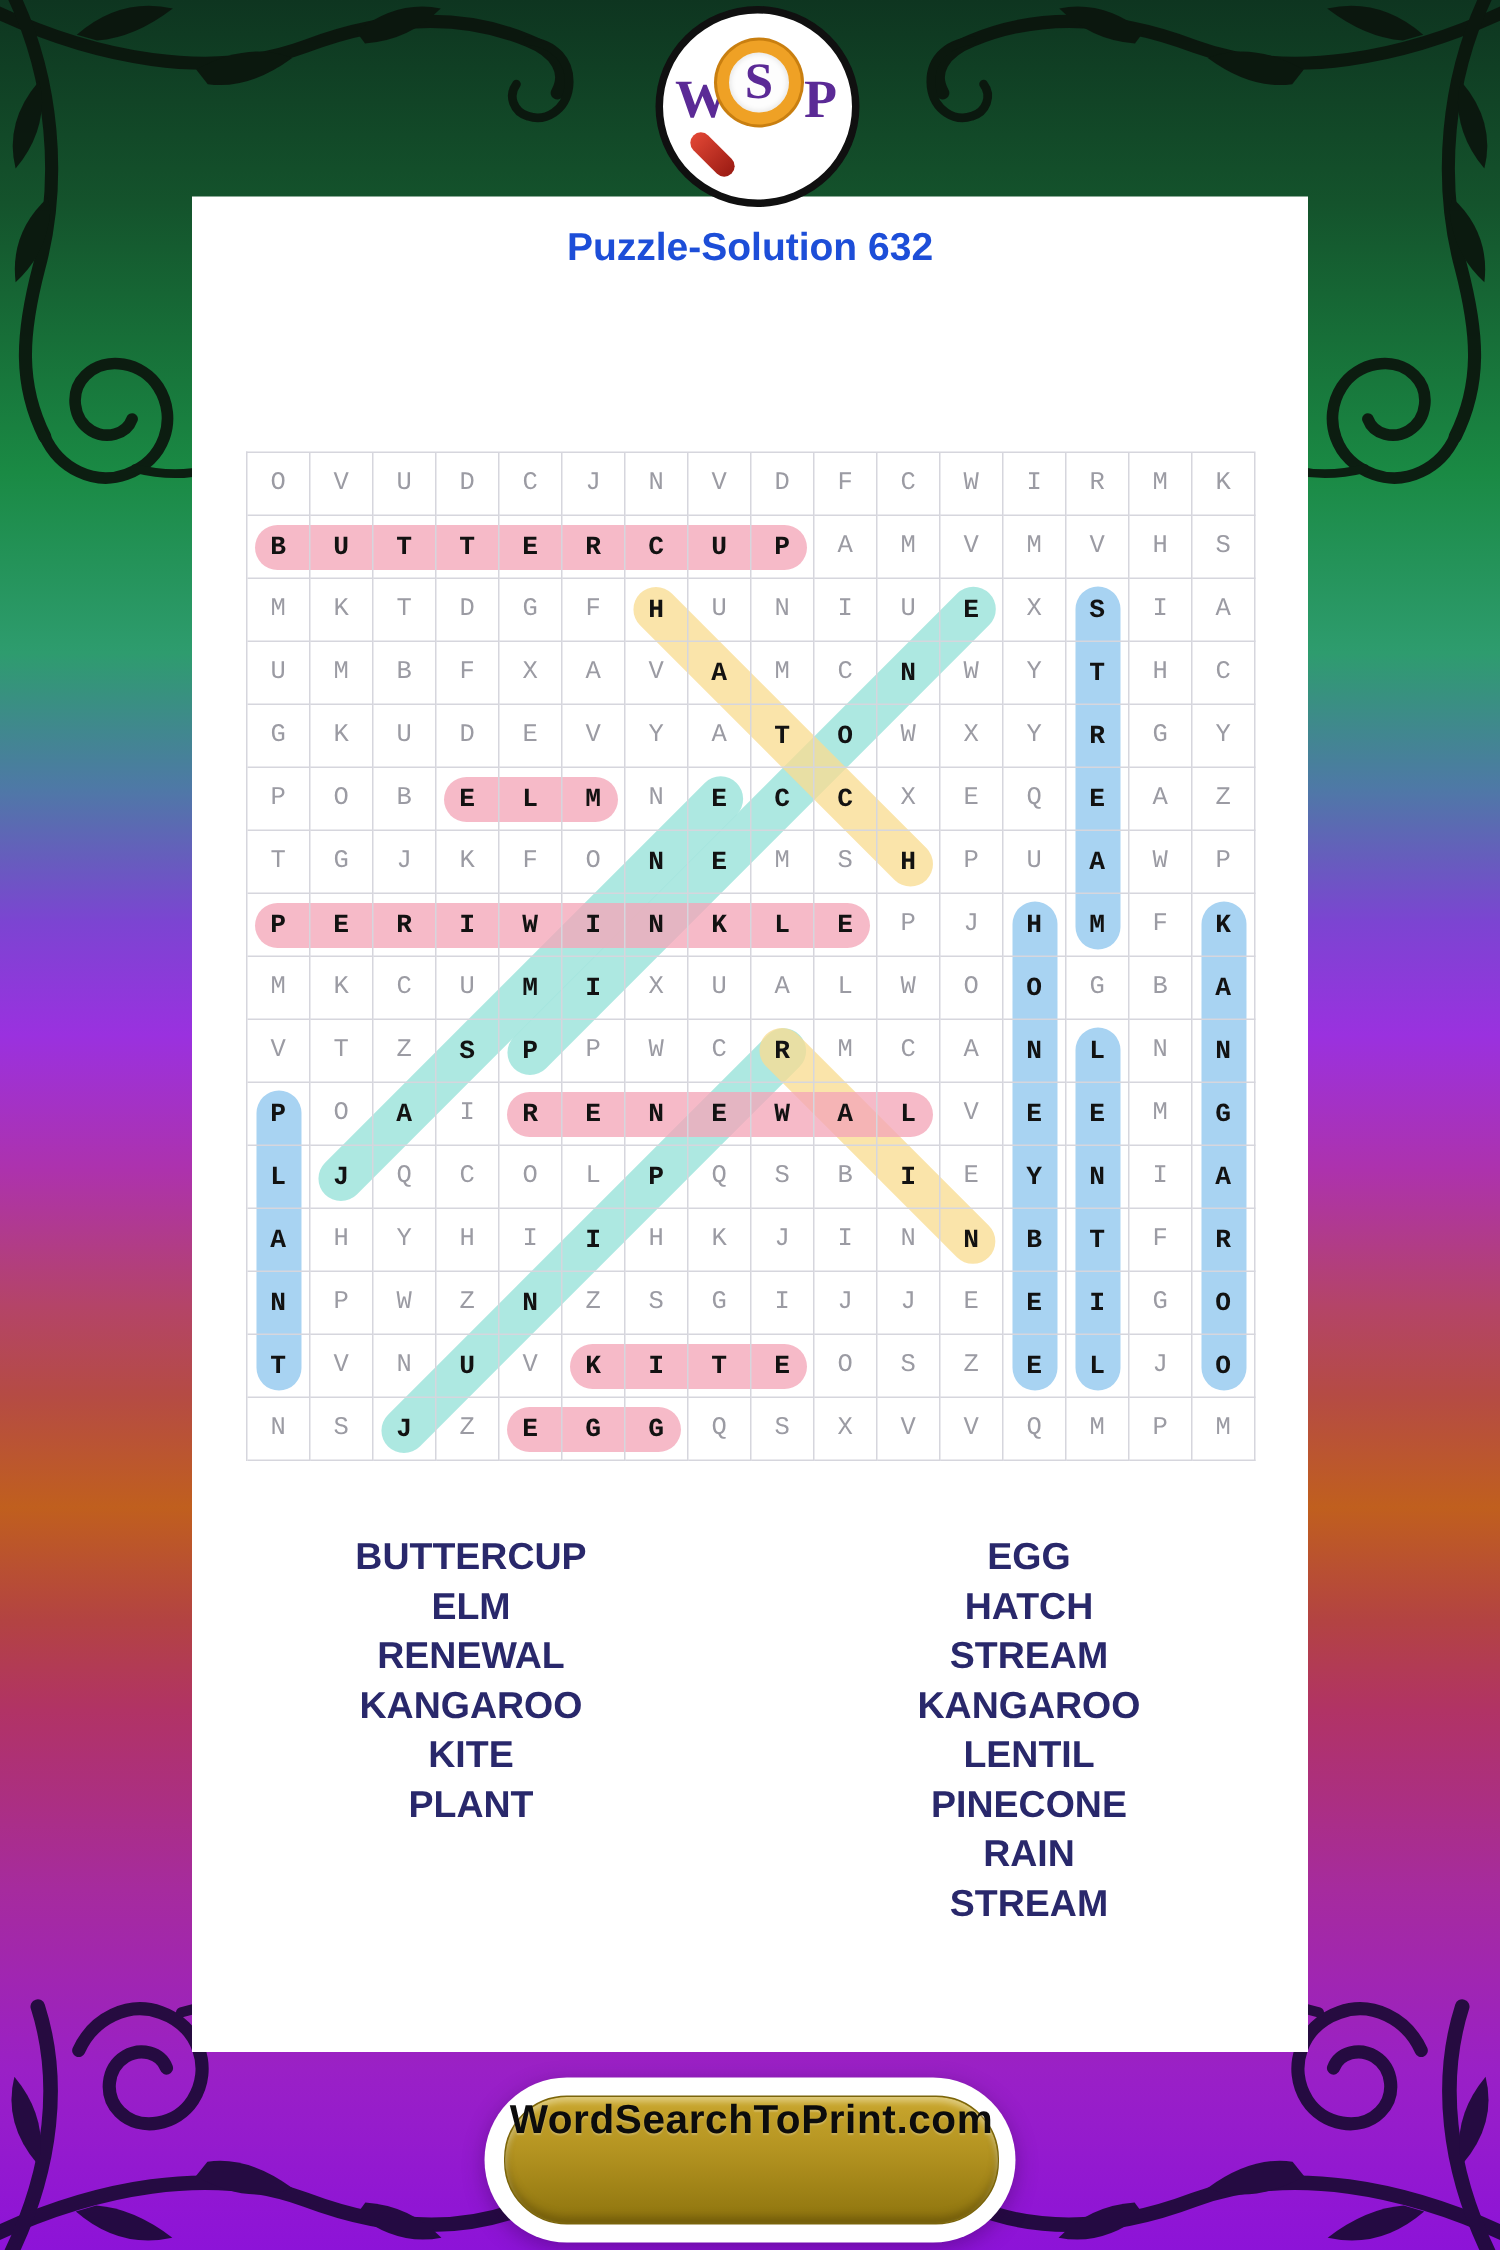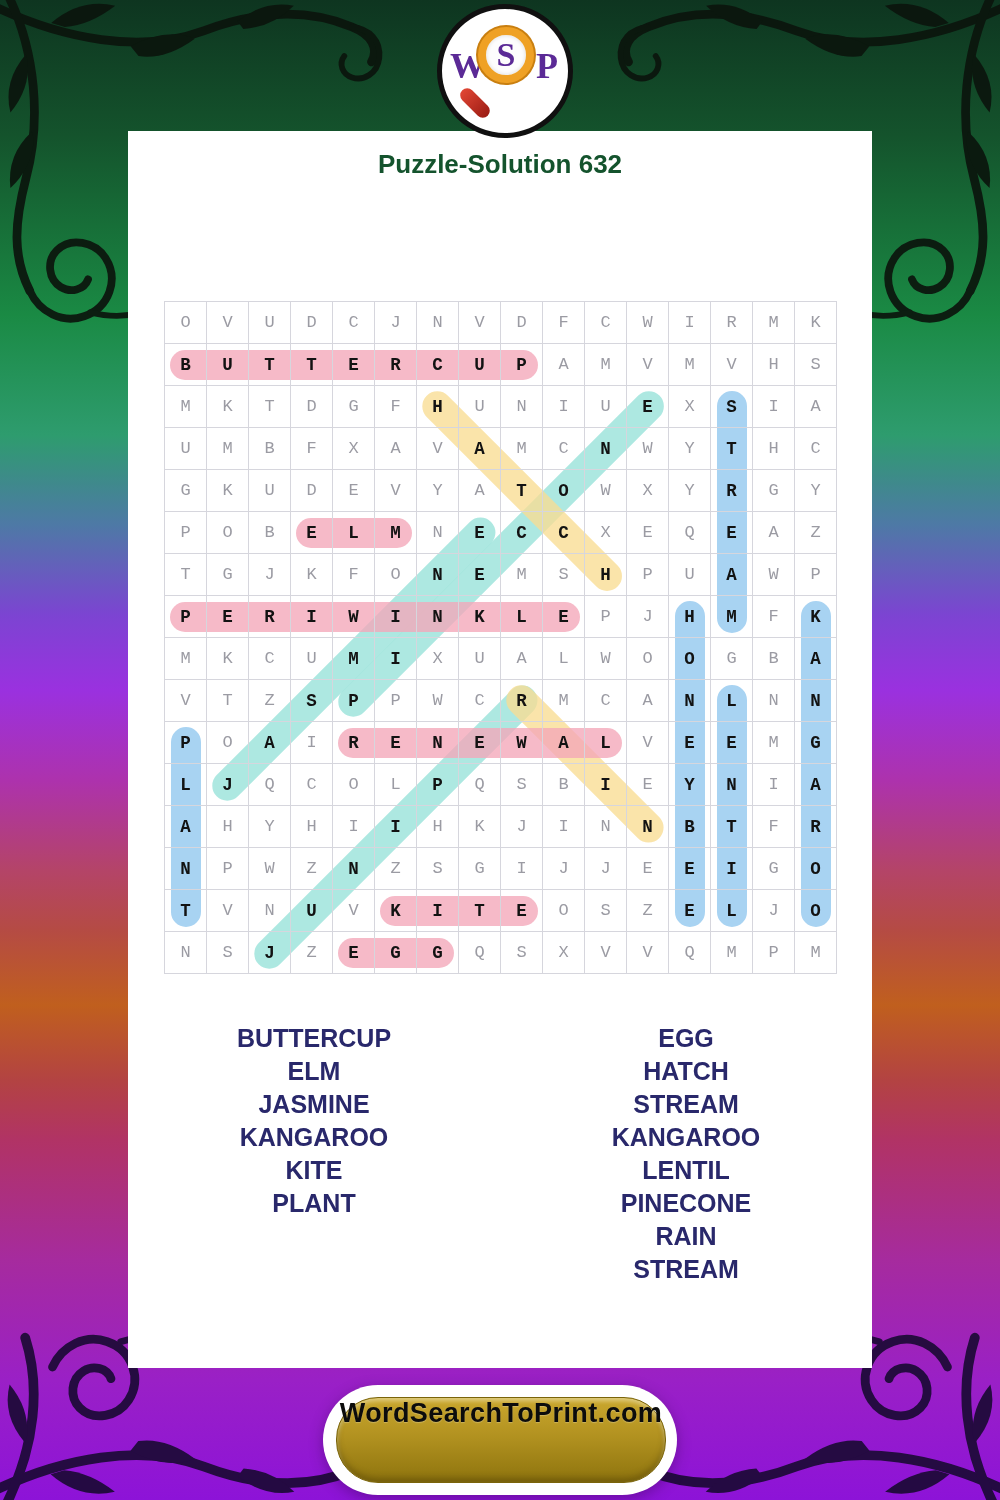--- a/index.html
+++ b/index.html
@@ -21,21 +21,21 @@
   .card{
     position:absolute;left:128px;top:131px;width:744px;height:1237px;
     background:#ffffff;
   }
   .title{
     margin:36px 0 0 0;text-align:center;
     font-size:33px;line-height:34px;font-weight:bold;color:#2b2a6b;
   }
   .subtitle{
     margin:19px 0 0 0;text-align:center;
-    font-size:26px;line-height:28px;font-weight:bold;color:#14532d;
+    font-size:26px;line-height:28px;font-weight:bold;color:#1d4ed8;
   }
   .grid{
     position:absolute;left:36px;top:170px;width:672px;height:672px;
     border-top:1px solid #d6d6dd;border-left:1px solid #d6d6dd;
   }
   .pills{position:absolute;left:0;top:0;width:672px;height:672px;z-index:1;}
   .pill{position:absolute;opacity:.78;border-radius:15px;}
   .cells{
     position:absolute;left:0;top:0;z-index:2;
     display:grid;grid-template-columns:repeat(16,42px);grid-template-rows:repeat(16,42px);
@@ -445,21 +445,21 @@
         <div class="cell">M</div>
         <div class="cell">P</div>
         <div class="cell">M</div>
       </div>
   </div>
 
   <div class="words">
     <div class="wcol" id="wcol-left">
         <div>BUTTERCUP</div>
         <div>ELM</div>
-        <div>JASMINE</div>
+        <div>RENEWAL</div>
         <div>KANGAROO</div>
         <div>KITE</div>
         <div>PLANT</div>
       </div>
     <div class="wcol" id="wcol-right">
         <div>EGG</div>
         <div>HATCH</div>
         <div>STREAM</div>
         <div>KANGAROO</div>
         <div>LENTIL</div>

